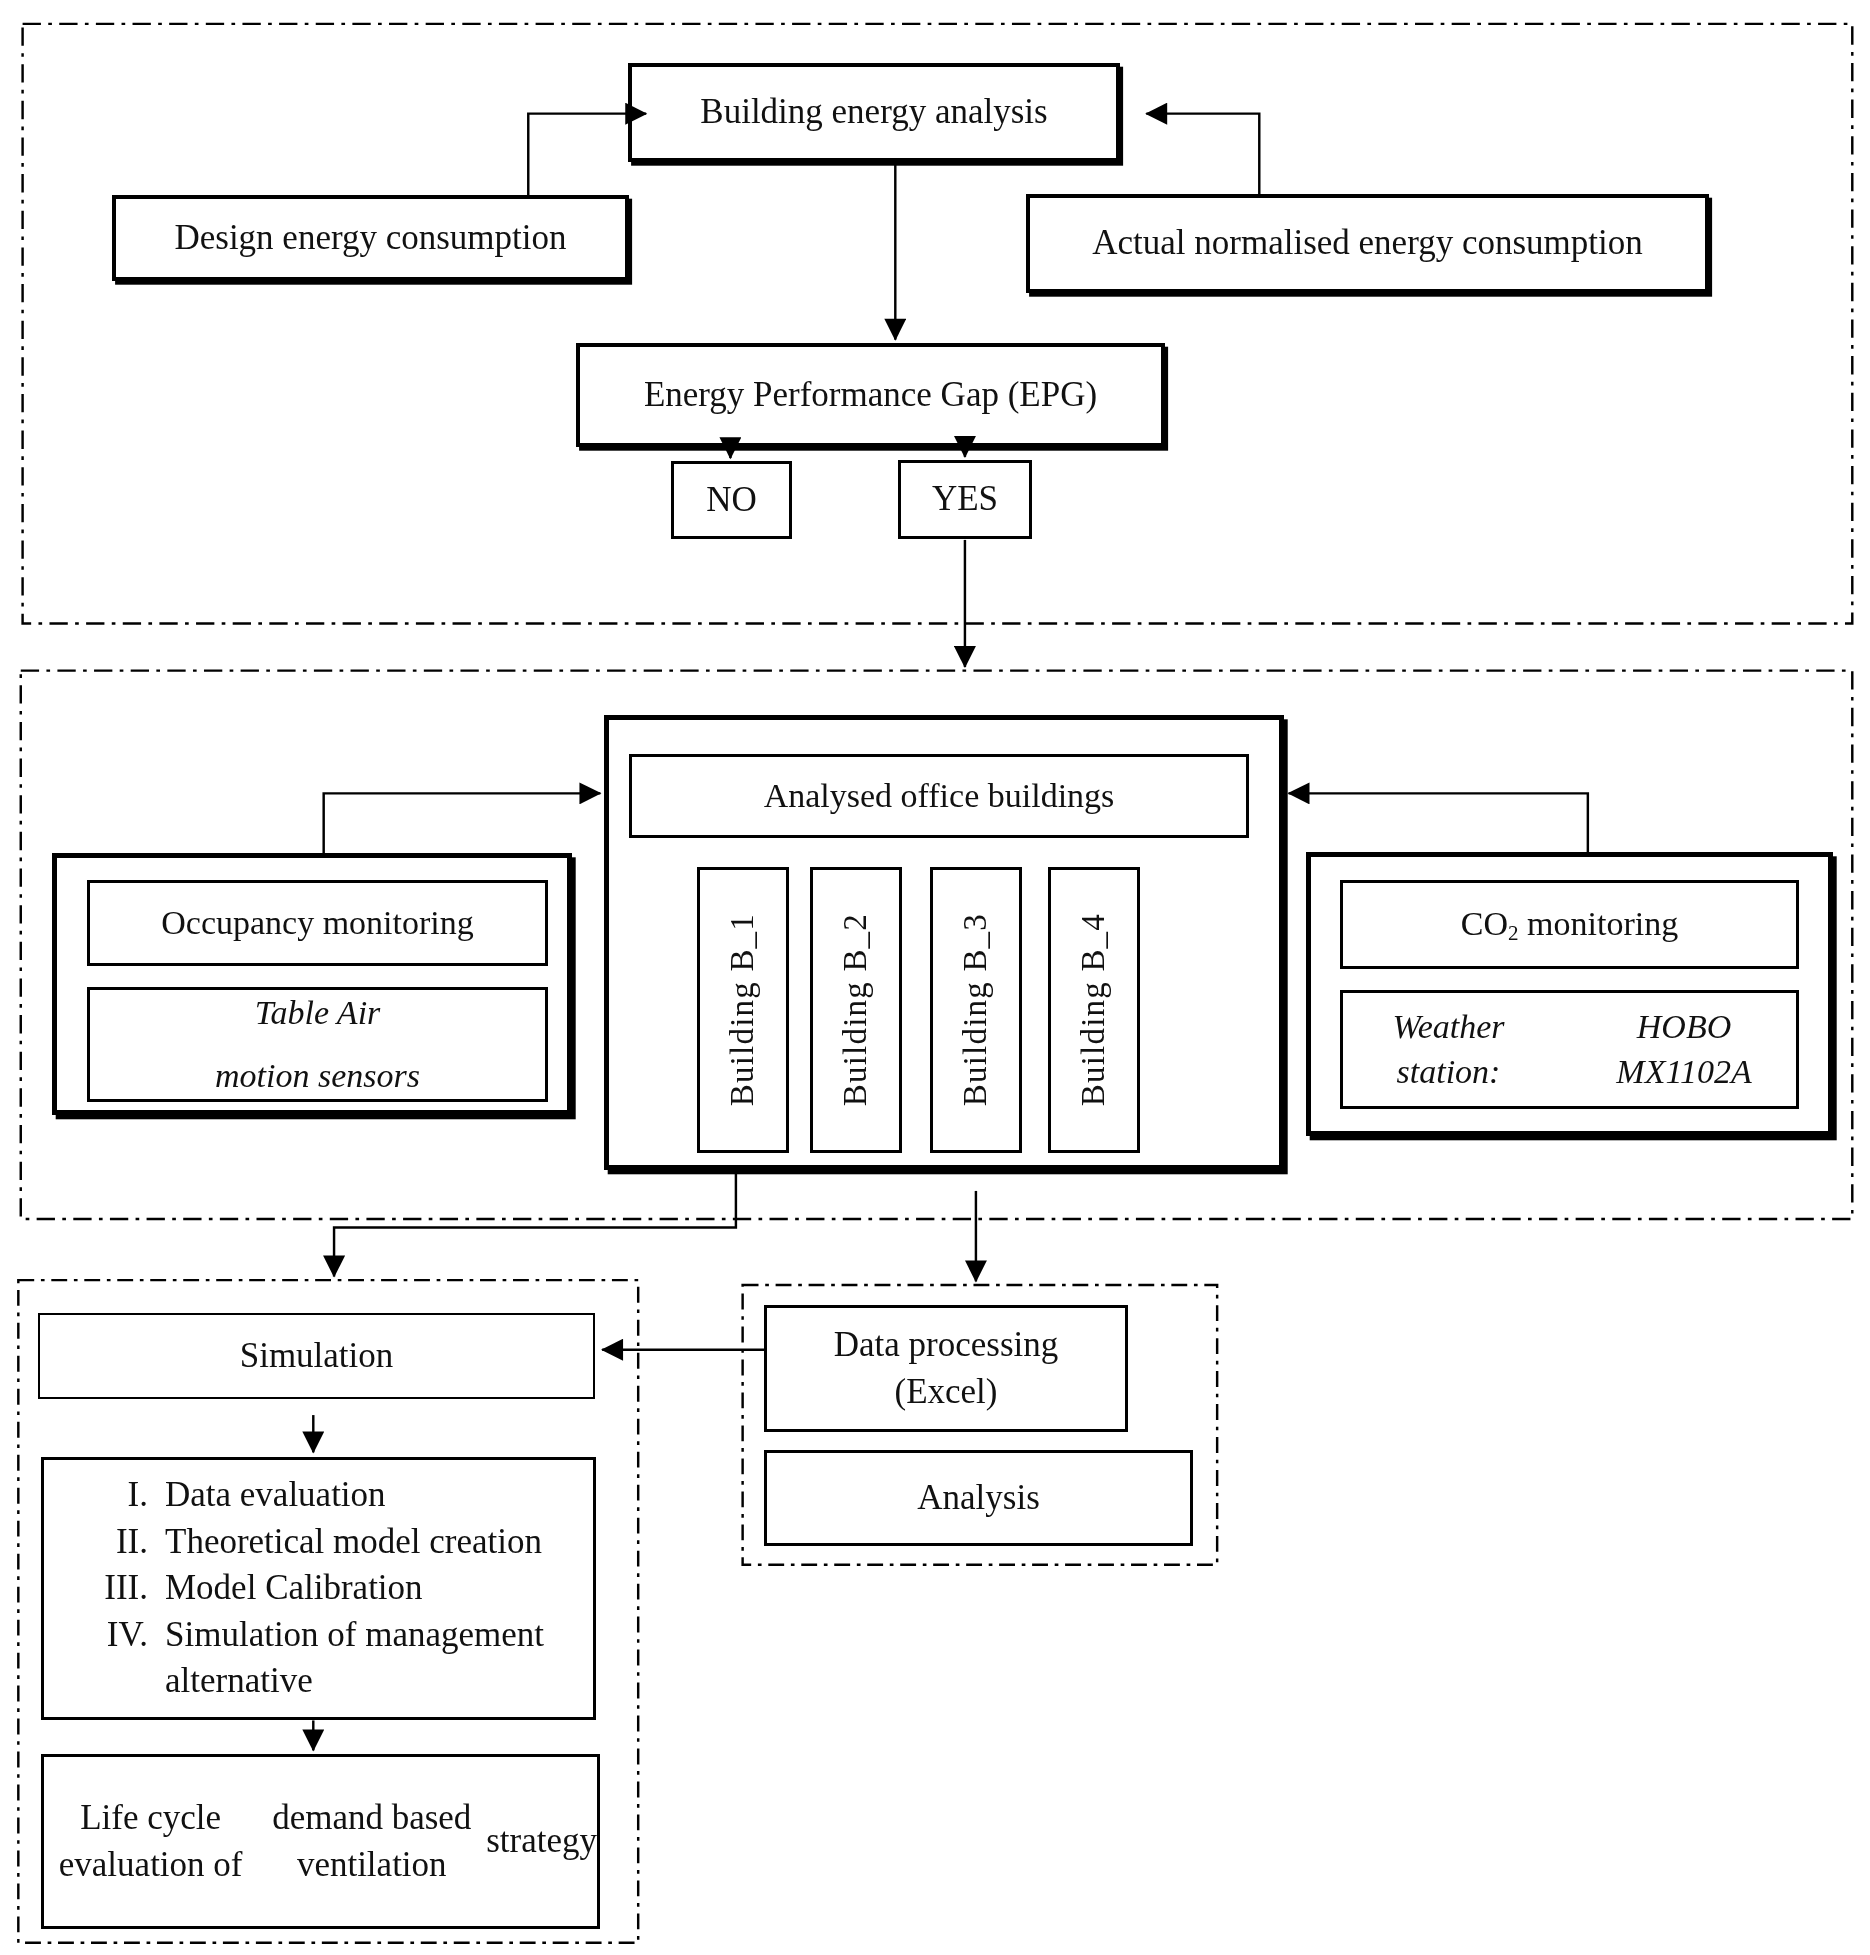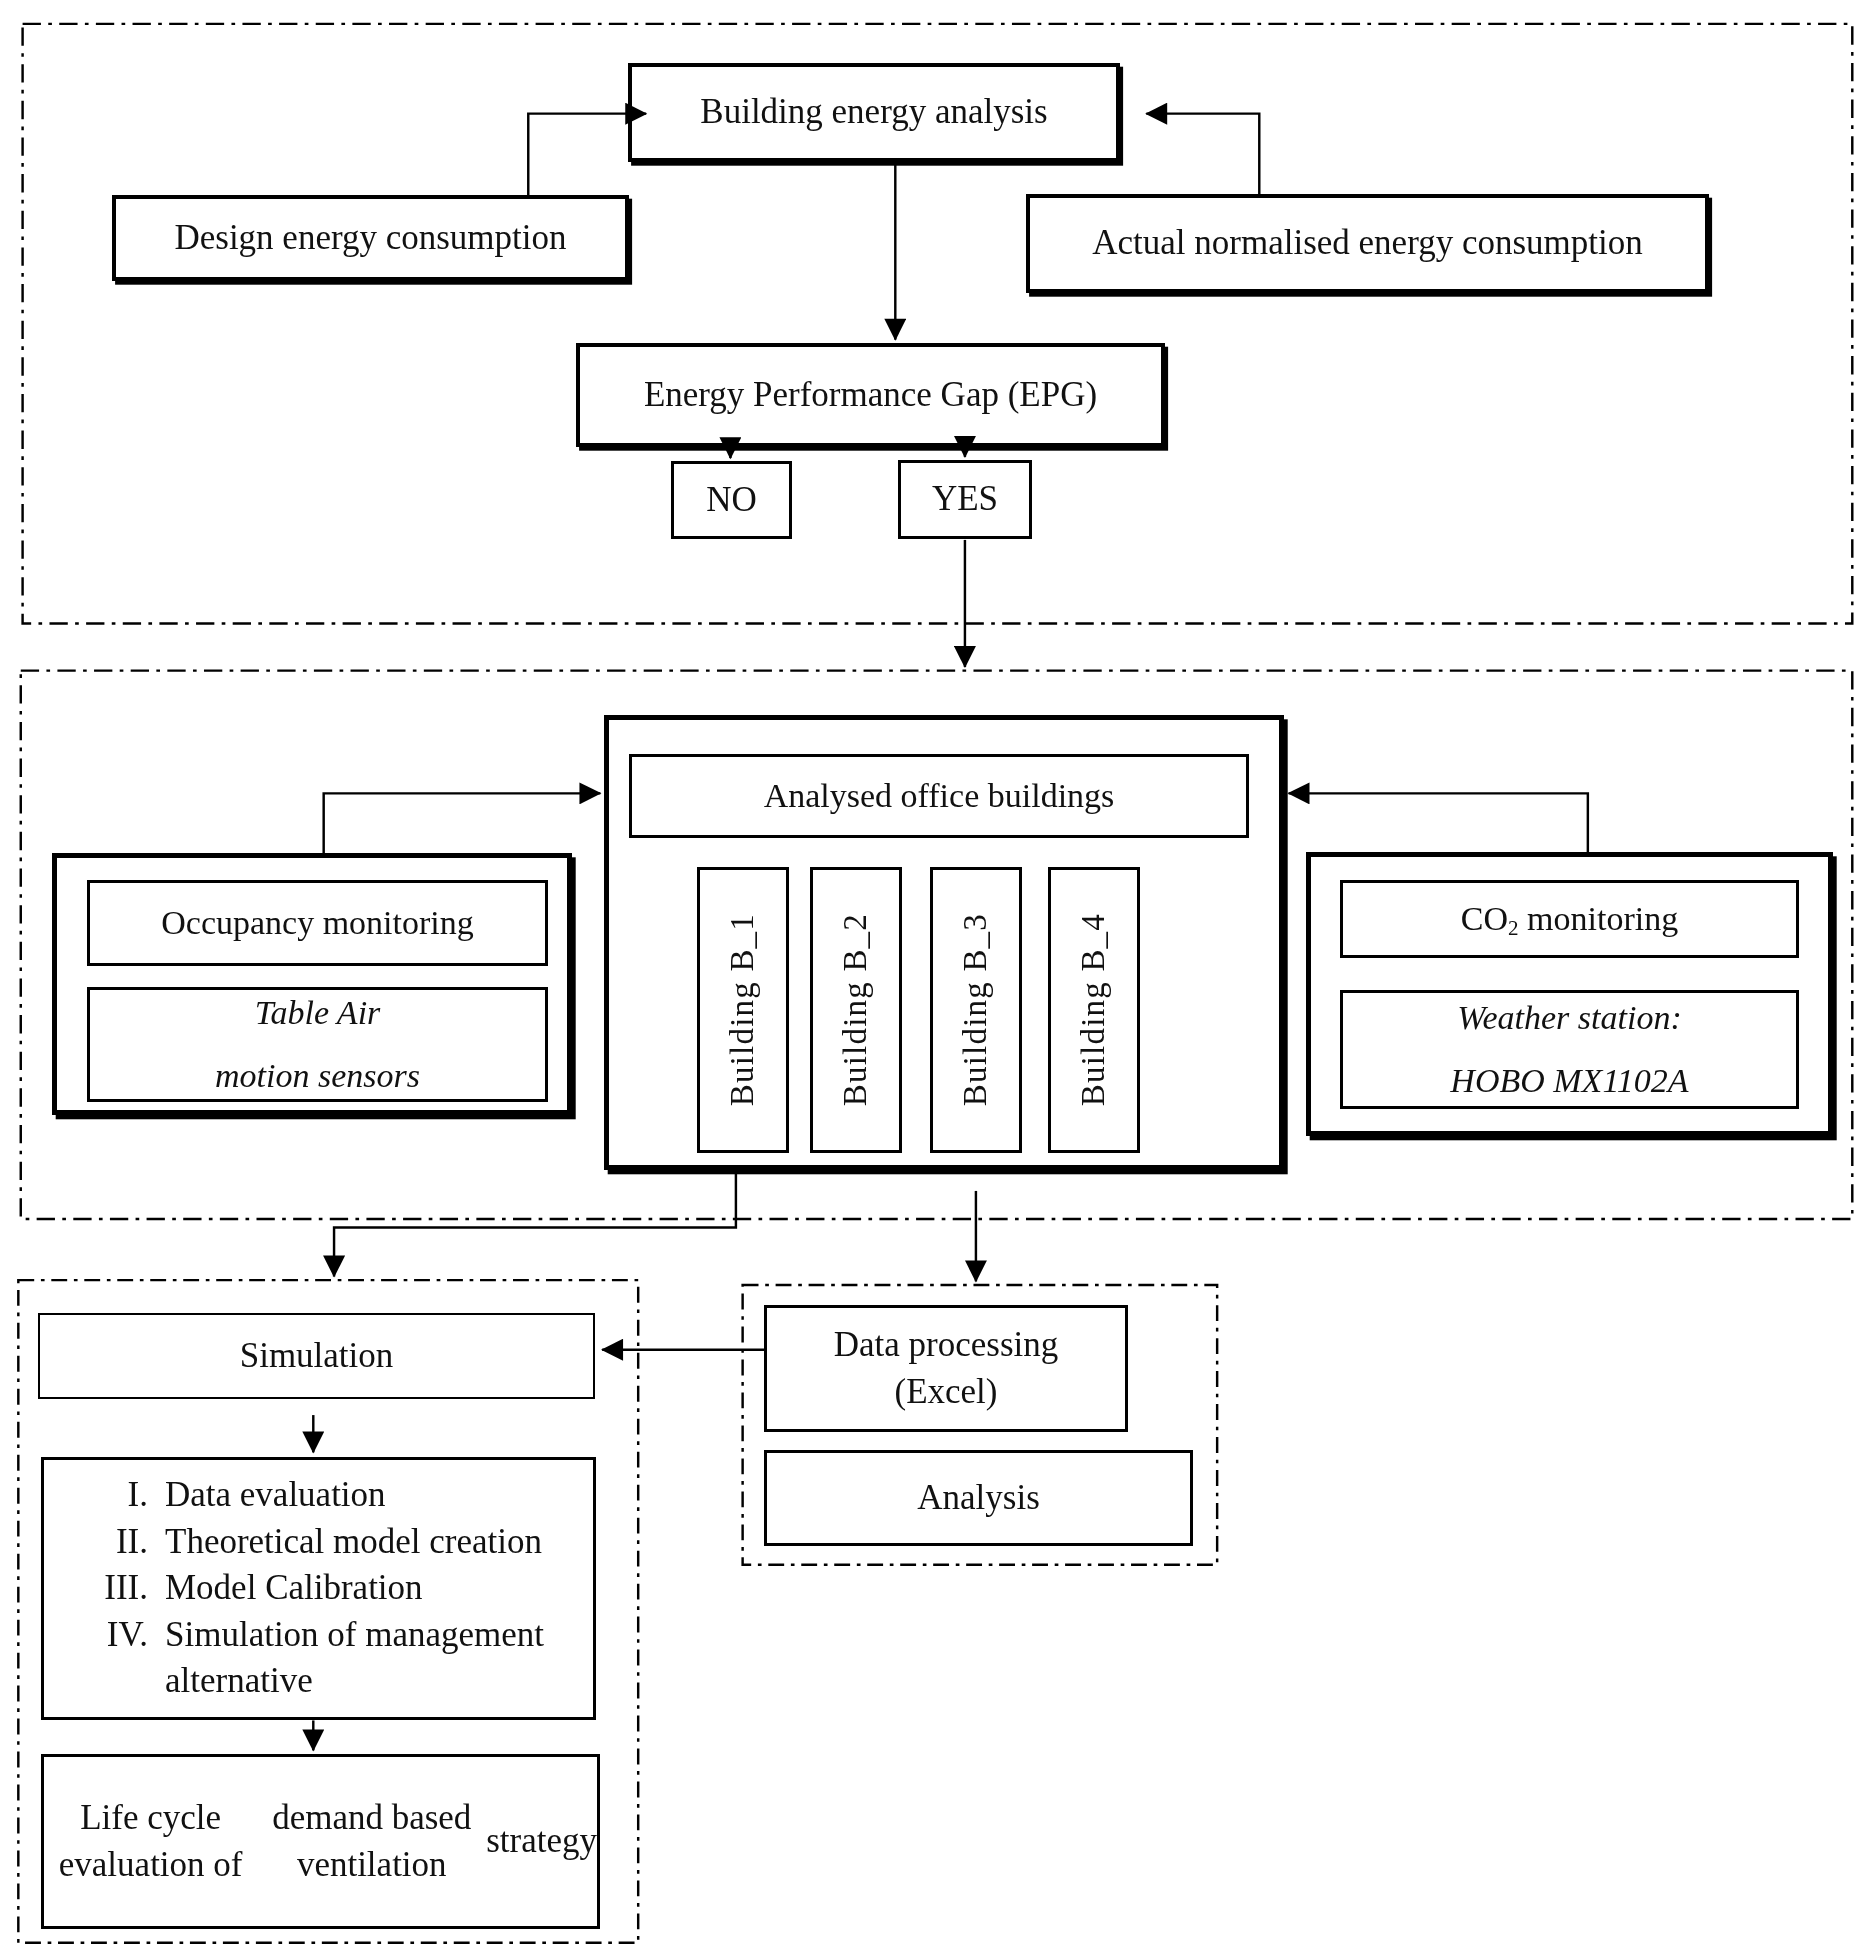--- a/index.html
+++ b/index.html
@@ -104,25 +104,25 @@
     <span>Occupancy monitoring</span>
   </div>
 
   <div class="box thin fs56 italic" style="left:87px;top:987px;width:461px;height:115px;flex-direction:column;">
     <span class="mline">Table Air</span>
     <span class="mline">motion sensors</span>
   </div>
 
   <div class="box thick9" style="left:1306px;top:852px;width:527px;height:284px;"></div>
 
-  <div class="box thin fs56" style="left:1340px;top:880px;width:459px;height:78px;">
+  <div class="box thin fs56" style="left:1340px;top:880px;width:459px;height:89px;">
     <span><span>CO</span><sub class="co2sub">2</sub><span> monitoring</span></span>
   </div>
 
-  <div class="box thin fs56 italic" style="left:1340px;top:990px;width:459px;height:119px;flex-direction:column;">
+  <div class="box thin fs56 italic" style="left:1340px;top:990px;width:459px;height:119px;flex-direction:row;">
     <span class="mline">Weather station:</span>
     <span class="mline">HOBO MX1102A</span>
   </div>
 
   <div class="box thin4 fs58" style="left:38px;top:1313px;width:557px;height:86px;text-align:right;">
     <span>Simulation</span>
   </div>
 
   <div class="steps thin4" style="left:41px;top:1457px;width:555px;height:263px;border:3.1px solid #000;">
     <div class="step">

